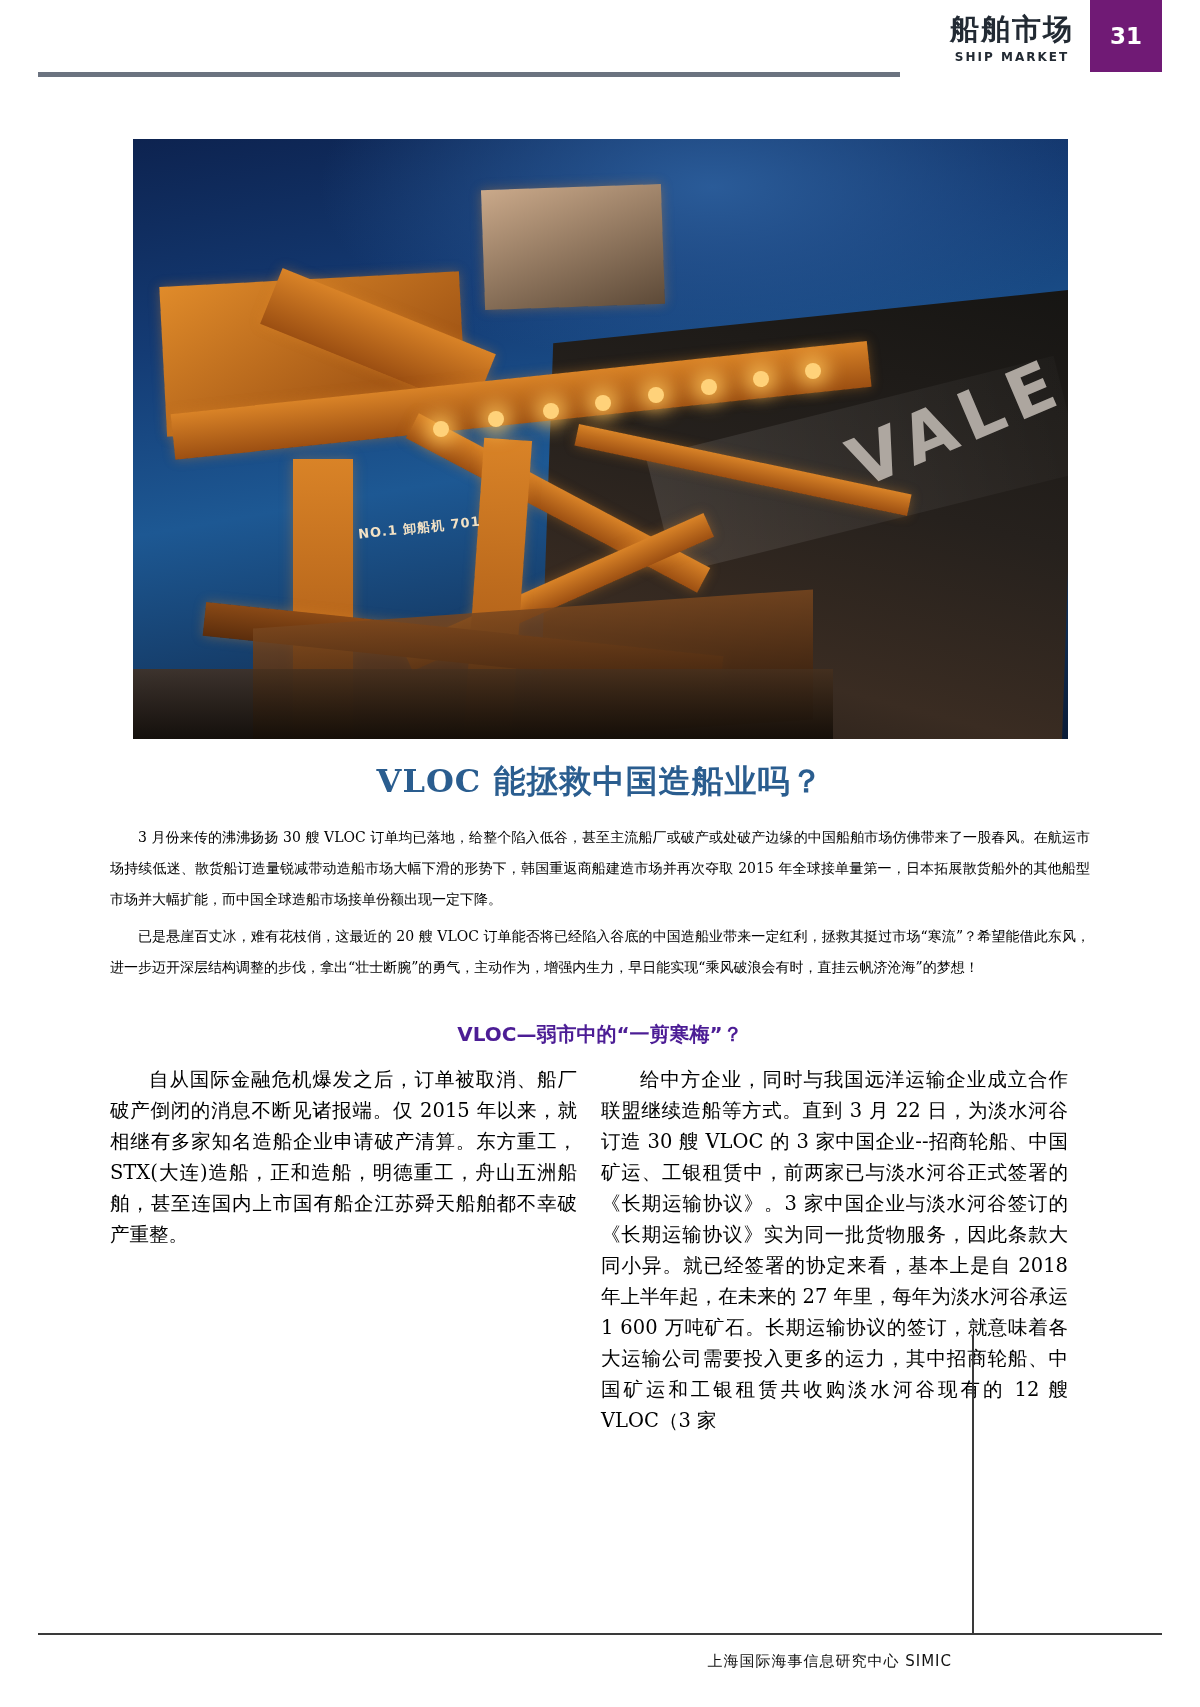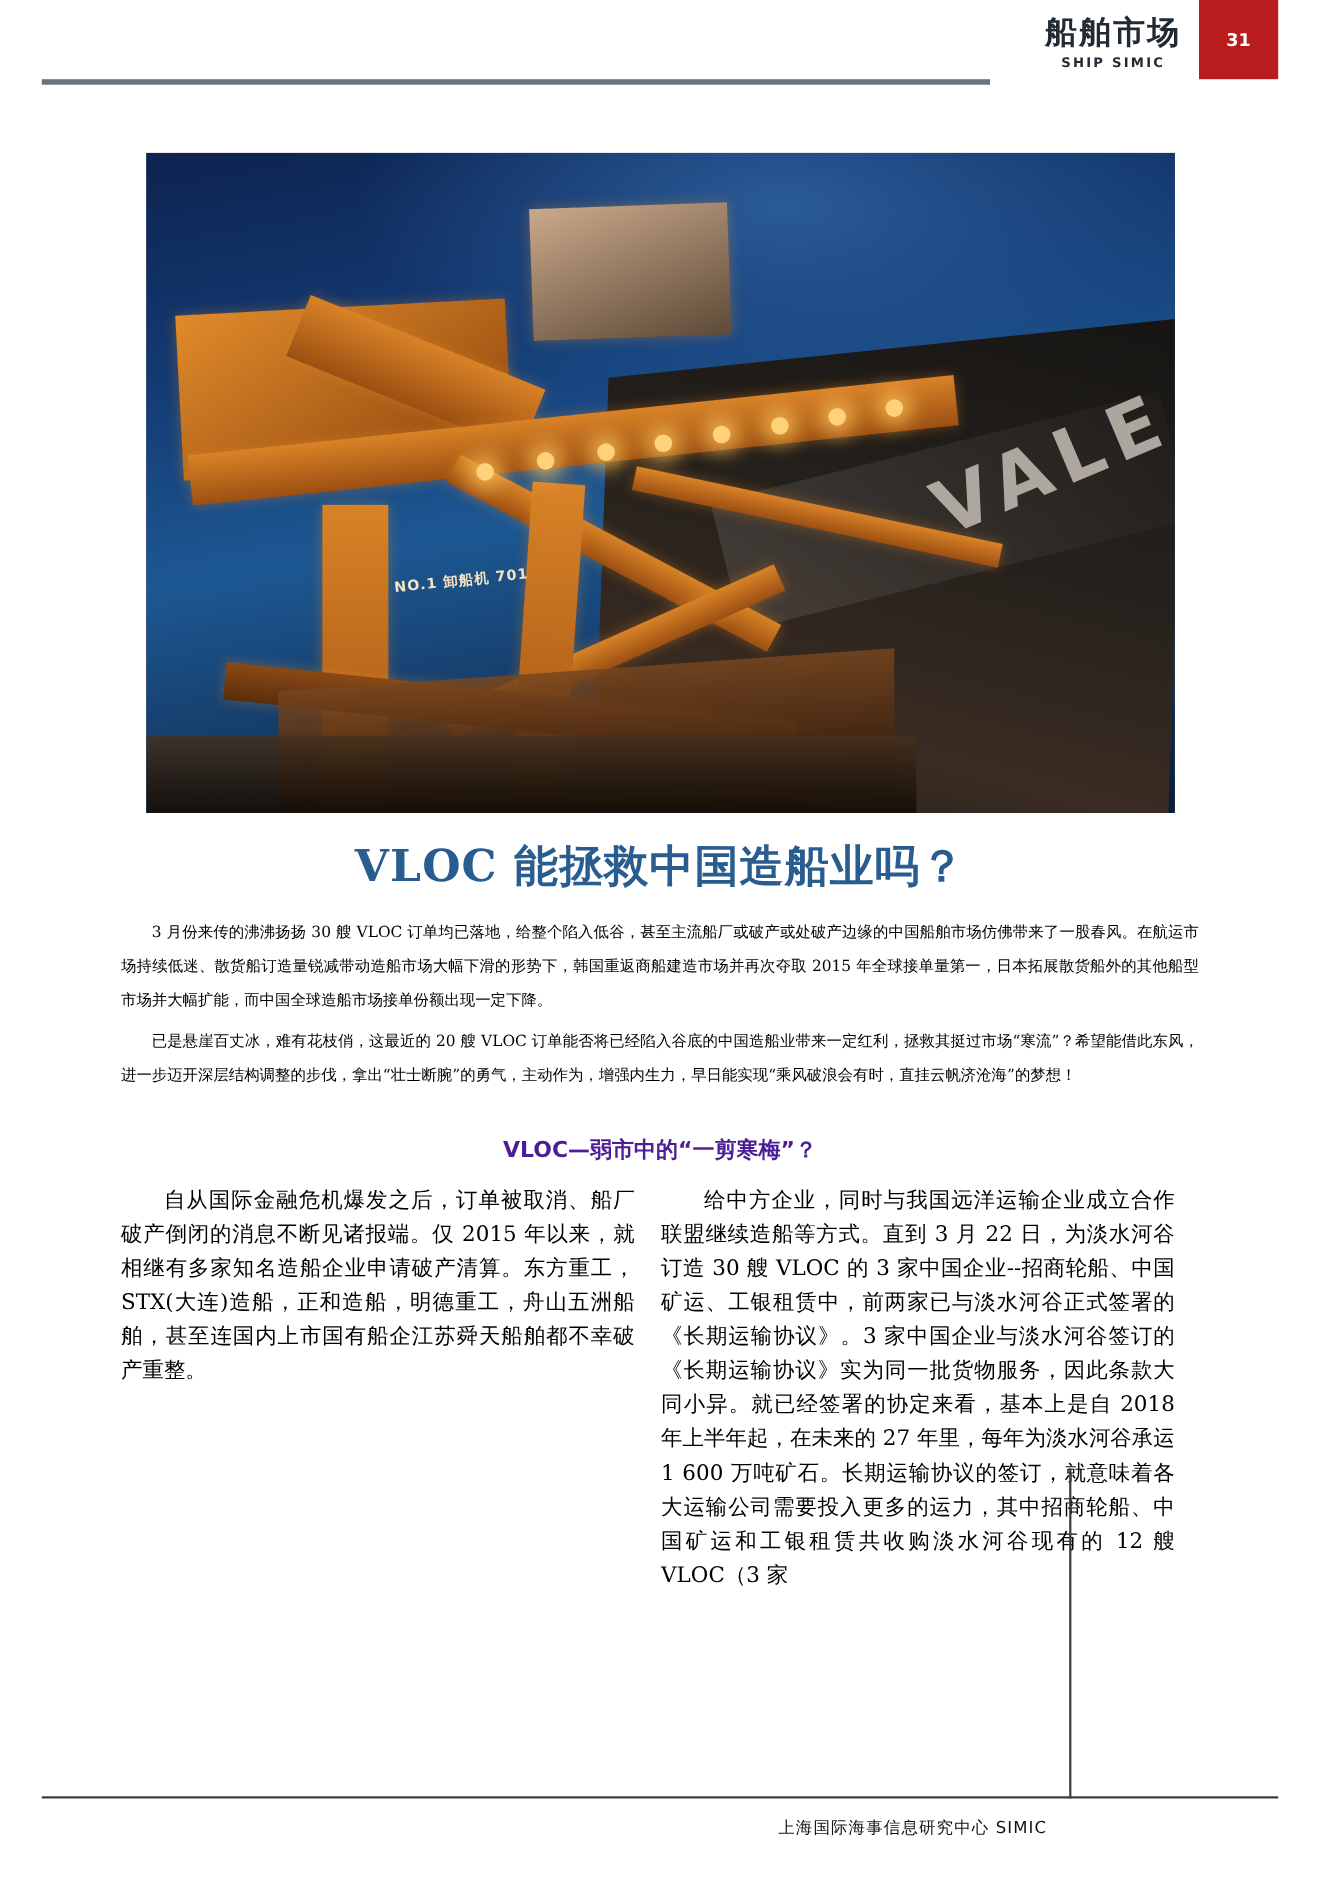--- a/index.html
+++ b/index.html
@@ -58,24 +58,24 @@
     letter-spacing: 2px;
     color: #222a33;
     margin-top: 4px;
   }
   .page-number-box {
     position: absolute;
     right: 38px;
     top: 0;
     width: 72px;
     height: 72px;
-    background: #b91c1c;
+    background: #701a75;
     color: #ffffff;
     font-family: "DejaVu Sans", sans-serif;
-    font-size: 16px;
+    font-size: 23px;
     font-weight: bold;
     display: flex;
     align-items: center;
     justify-content: center;
   }
 
   
   .hero {
     position: absolute;
     left: 133px;
@@ -186,21 +186,21 @@
   
   .article {
     position: absolute;
     left: 110px;
     top: 760px;
     width: 980px;
   }
   .article-title {
     text-align: center;
     font-family: "DejaVu Serif", serif;
-    font-size: 40px;
+    font-size: 32px;
     color: #2a5d8f;
     letter-spacing: 1px;
     margin: 0 0 18px 0;
   }
   .lead p {
     margin: 0 0 6px 0;
     font-size: 14px;
     line-height: 31px;
     text-align: justify;
     text-indent: 2em;
@@ -266,21 +266,21 @@
 </style>
 </head>
 <body>
 
 <div class="page">
 
   <div class="header">
     <div class="header-rule"></div>
     <div class="header-title-block">
       <div class="header-title-cn">船舶市场</div>
-      <div class="header-title-en">SHIP SIMIC</div>
+      <div class="header-title-en">SHIP MARKET</div>
     </div>
     <div class="page-number-box">31</div>
   </div>
 
   <div class="hero">
     <div class="sky"></div>
     <div class="hull"></div>
     <div class="hull-band"></div>
     <div class="vale-text">VALE</div>
 

